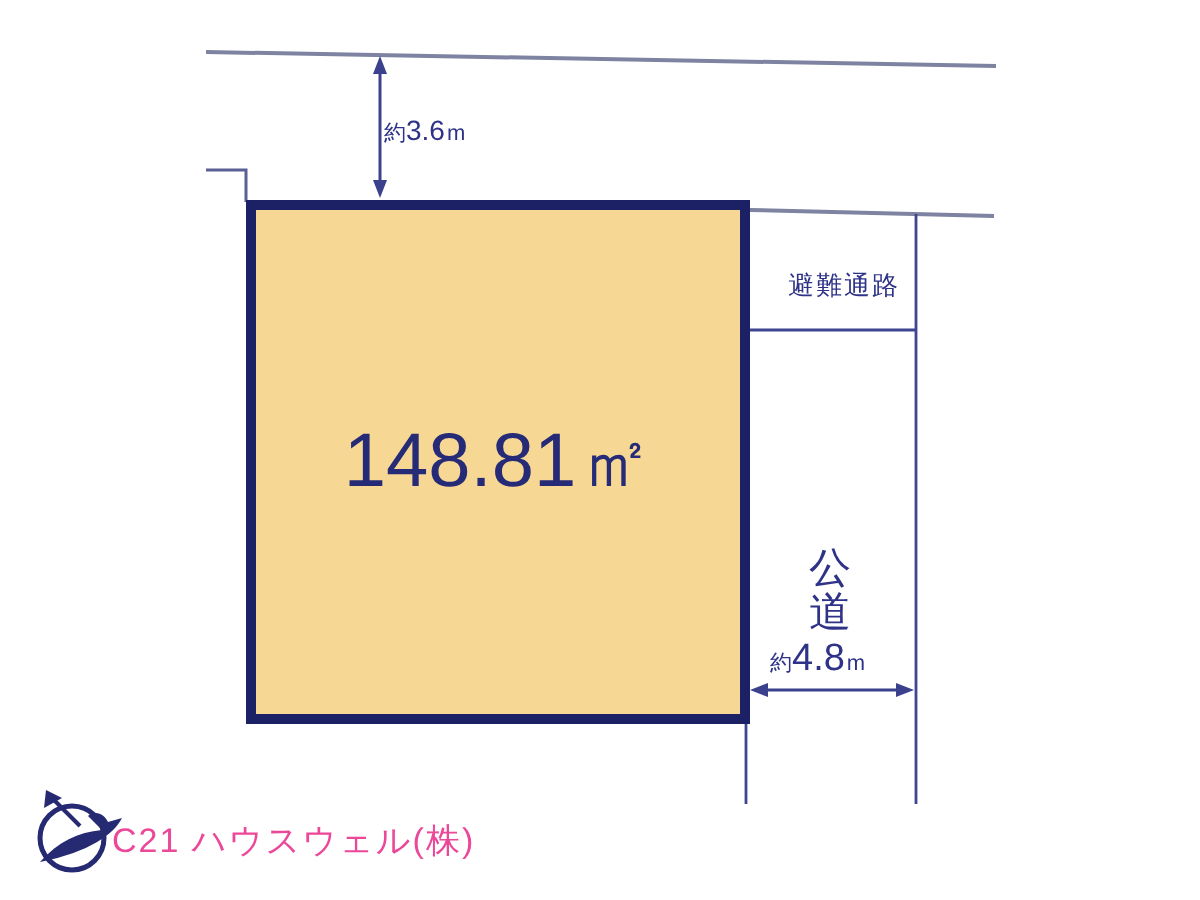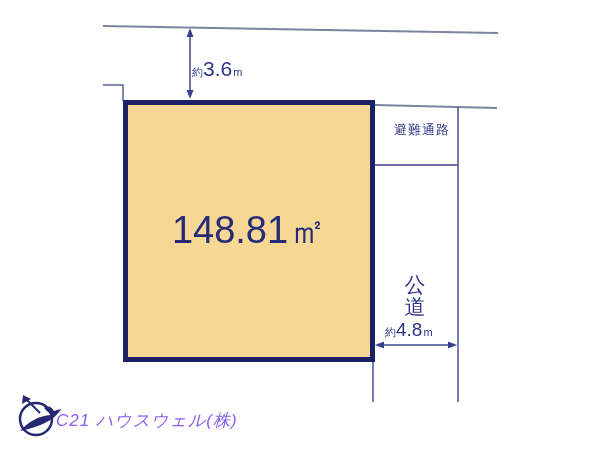--- a/index.html
+++ b/index.html
@@ -23,41 +23,40 @@
     display:flex;align-items:baseline;
     white-space:nowrap;
   }
   .area-value{font-size:38px;letter-spacing:0px;}
   .area-unit{font-size:36px;margin-left:2px;}
   
   .dim{
     color:#2e3388;display:flex;align-items:baseline;white-space:nowrap;
   }
   .dim .prefix{font-size:11px;}
-  .dim .value{font-size:21px;}
+  .dim .value{font-size:14px;}
   .dim .unit{font-size:11px;margin-left:1px;}
   .dim-top{left:192px;top:57px;}
   .dim-right{left:385px;top:319px;}
   .dim-right .value{font-size:19px;}
   
   .evac-label{
-    left:394px;top:121px;font-size:13px;color:#2e3388;letter-spacing:1px;
+    left:394px;top:134px;font-size:13px;color:#2e3388;letter-spacing:1px;
     white-space:nowrap;
   }
   
   .road-label{
     left:403px;top:274px;width:24px;
     display:flex;flex-direction:column;align-items:center;
     color:#2e3388;font-size:21px;line-height:22px;
   }
   
   .footer{
-    left:56px;top:409px;font-size:17px;color:#8b5cf6;letter-spacing:1px;
+    left:56px;top:409px;font-size:17px;color:#ec4899;letter-spacing:1px;
     white-space:nowrap;
-    font-style:italic;
   }
 </style>
 </head>
 <body>
 
 <svg id="svg-layer" viewBox="0 0 600 450" xmlns="http://www.w3.org/2000/svg">
 
   <line x1="103" y1="26" x2="498" y2="33" stroke="#7d83a0" stroke-width="2"></line>
 
   <polyline points="103,85 123,85 123,101" fill="none" stroke="#5a6095" stroke-width="1.5"></polyline>

